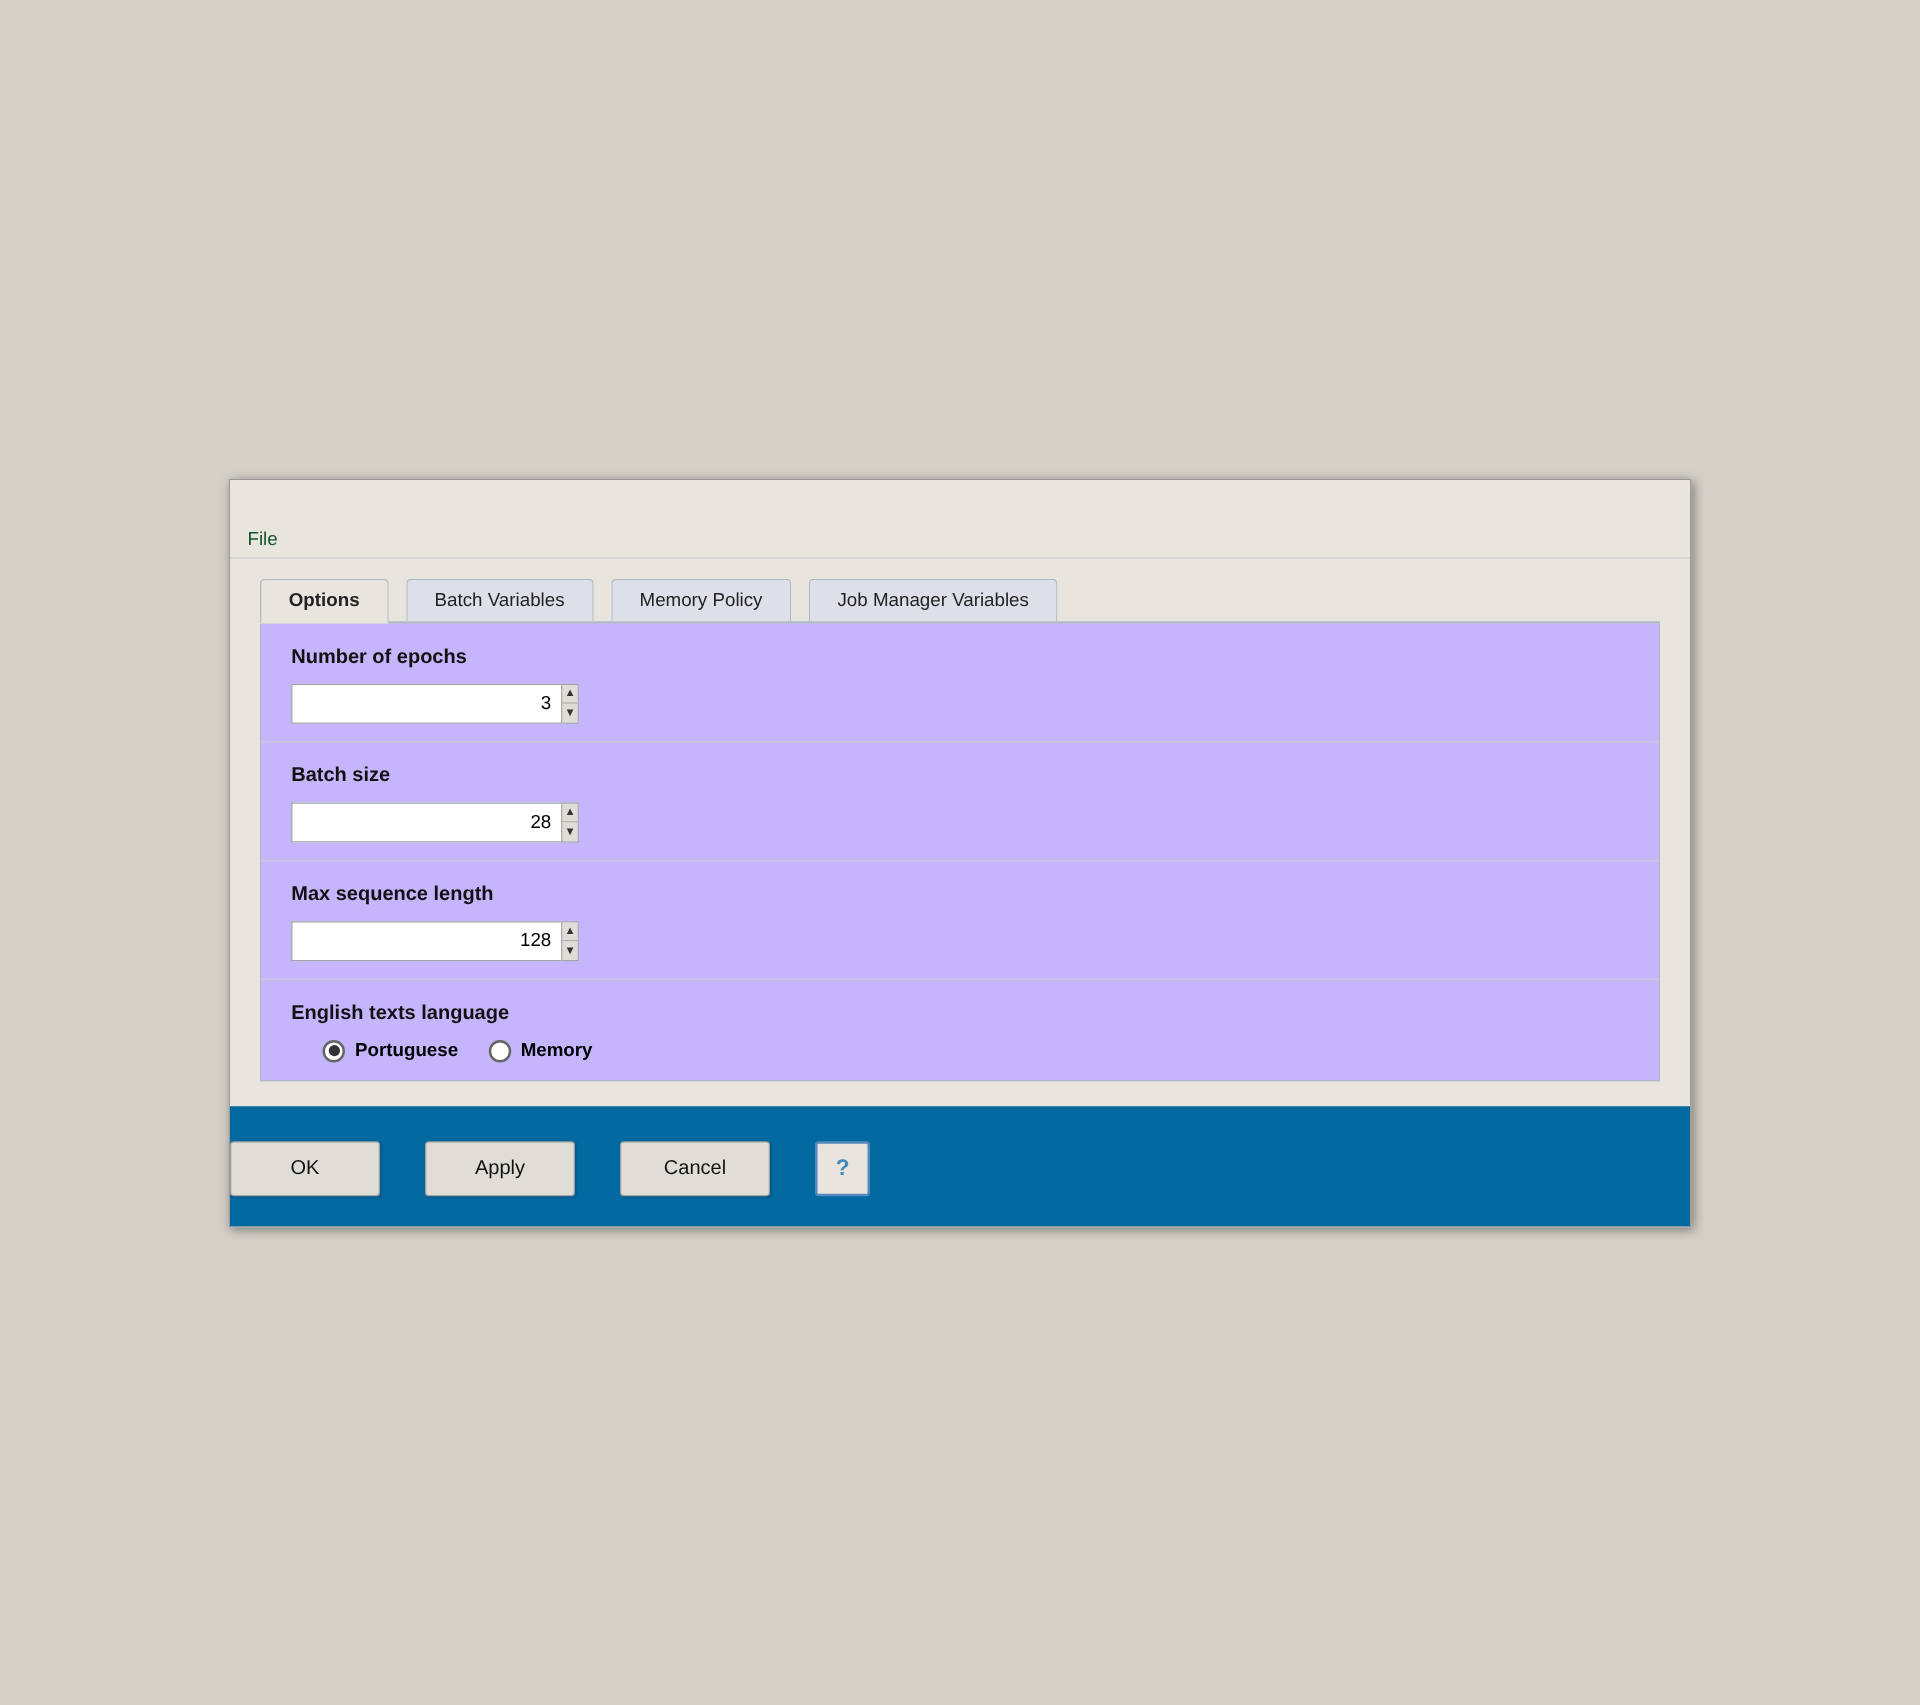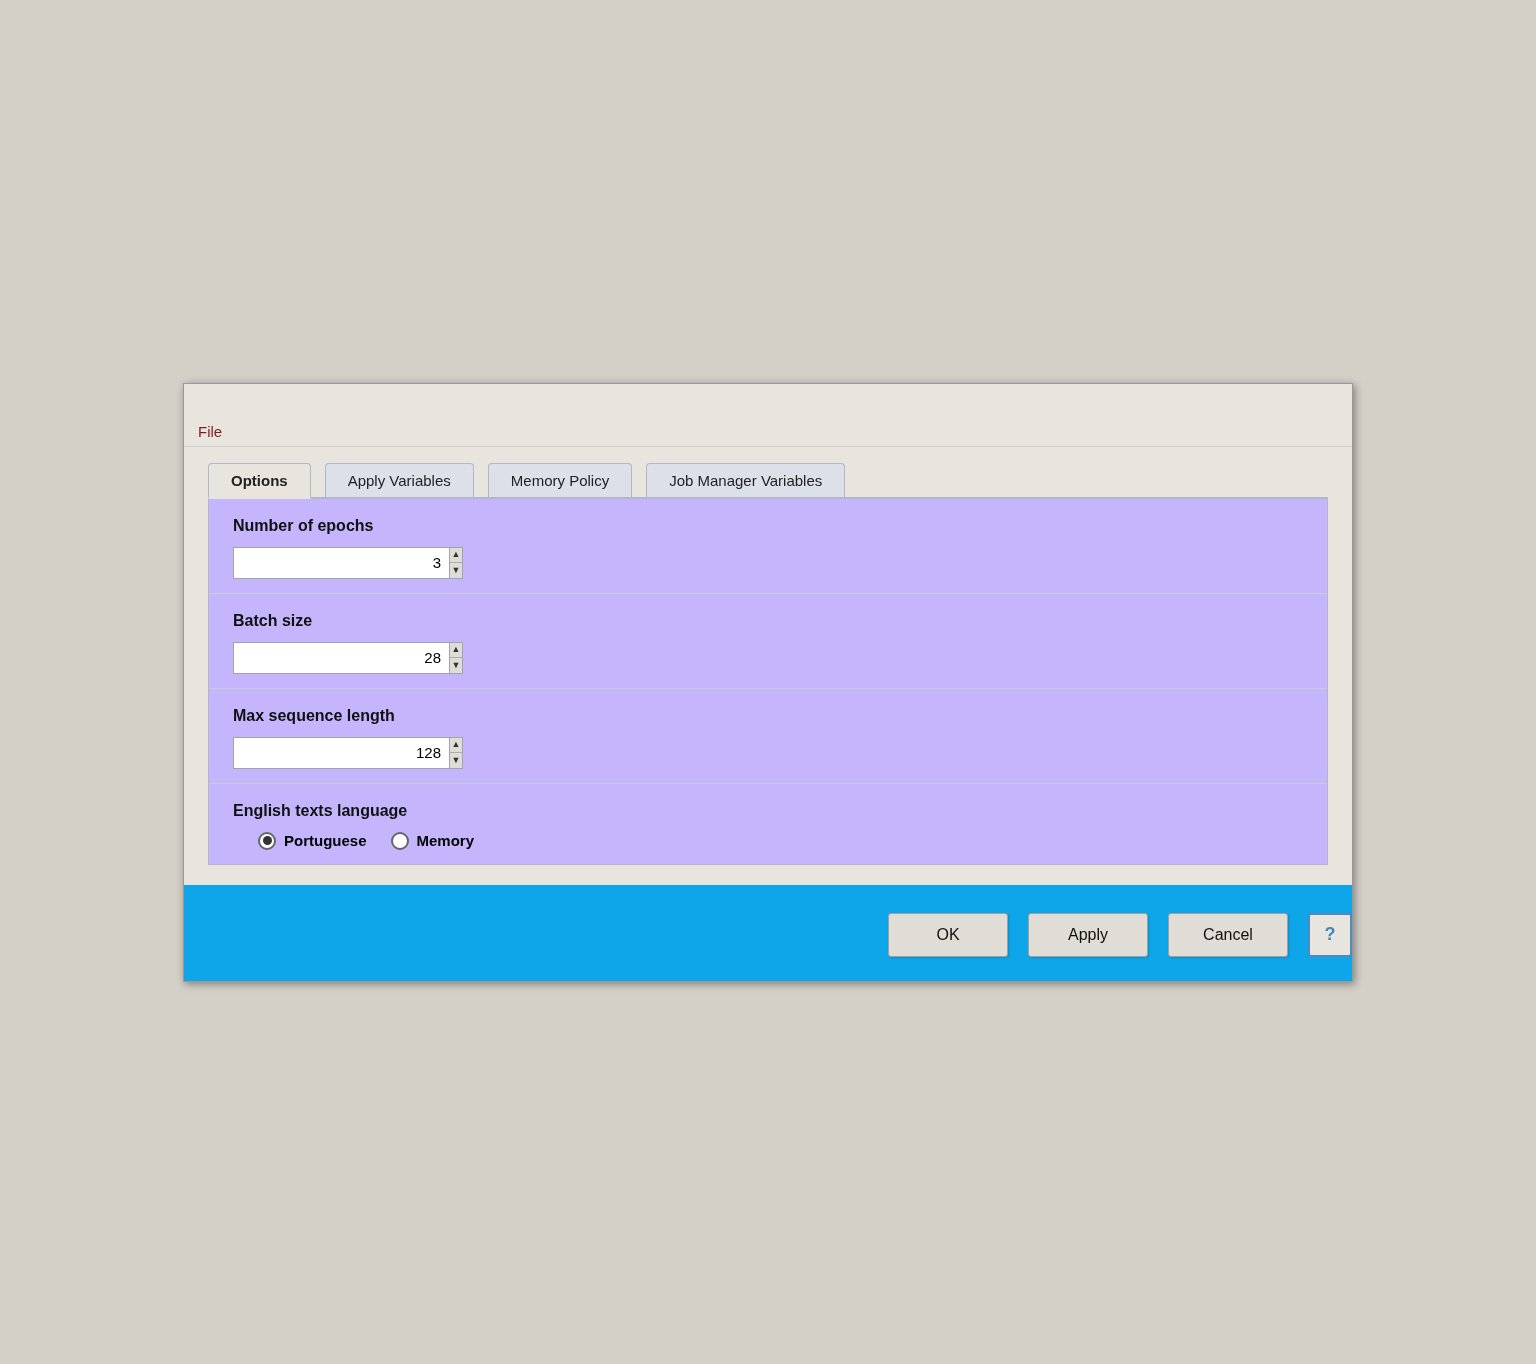--- a/index.html
+++ b/index.html
@@ -63,21 +63,21 @@
     }
 
     .title-btn.close {
       font-size: 22px;
       color: #333;
     }
 
     .menu-bar {
       padding: 6px 14px;
       font-size: 15px;
-      color: #7f1d1d;
+      color: #14532d;
       background: #e8e4de;
       border-bottom: 1px solid #ccc;
       margin-top: 33px;
     }
 
     .menu-bar span {
       cursor: pointer;
     }
 
     .content {
@@ -213,25 +213,25 @@
     .radio-circle.checked::after {
       content: '';
       width: 9px;
       height: 9px;
       border-radius: 50%;
       background: #333;
     }
 
     .footer {
       display: flex;
-      justify-content: flex-end;
-      align-items: center;
-      gap: 20px;
+      justify-content: flex-start;
+      align-items: center;
+      gap: 36px;
       padding: 28px 0 24px 0;
-      background: #0ea5e9;
+      background: #0369a1;
     }
 
     .footer-btn {
       min-width: 120px;
       height: 44px;
       padding: 0 24px;
       font-size: 16px;
       background: #e0dcd6;
       border: 1px solid #a0a0a0;
       border-radius: 3px;
@@ -287,21 +287,21 @@
     <span>File</span>
   </div>
 
   <div class="content">
 
     <div class="tabs">
       <div class="tab active">
         <span>Options</span>
       </div>
       <div class="tab">
-        <span>Apply Variables</span>
+        <span>Batch Variables</span>
       </div>
       <div class="tab">
         <span>Memory Policy</span>
       </div>
       <div class="tab">
         <span>Job Manager Variables</span>
       </div>
     </div>
 
     <div class="panel">

